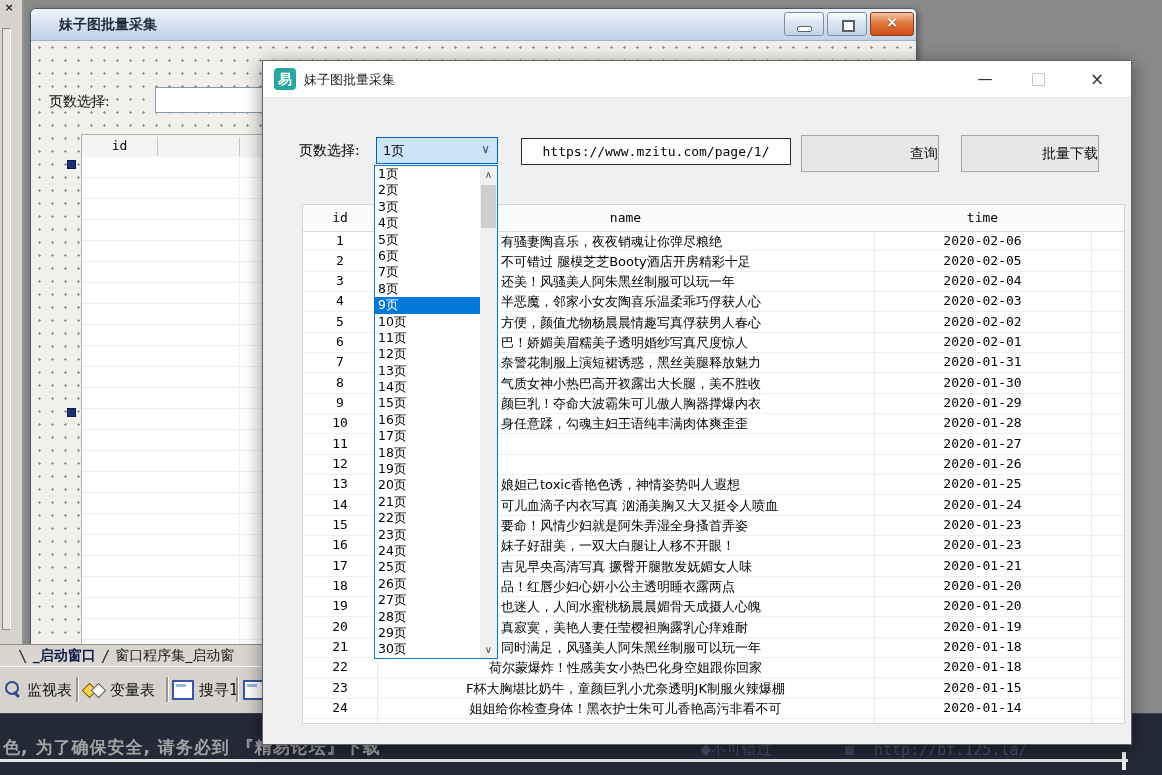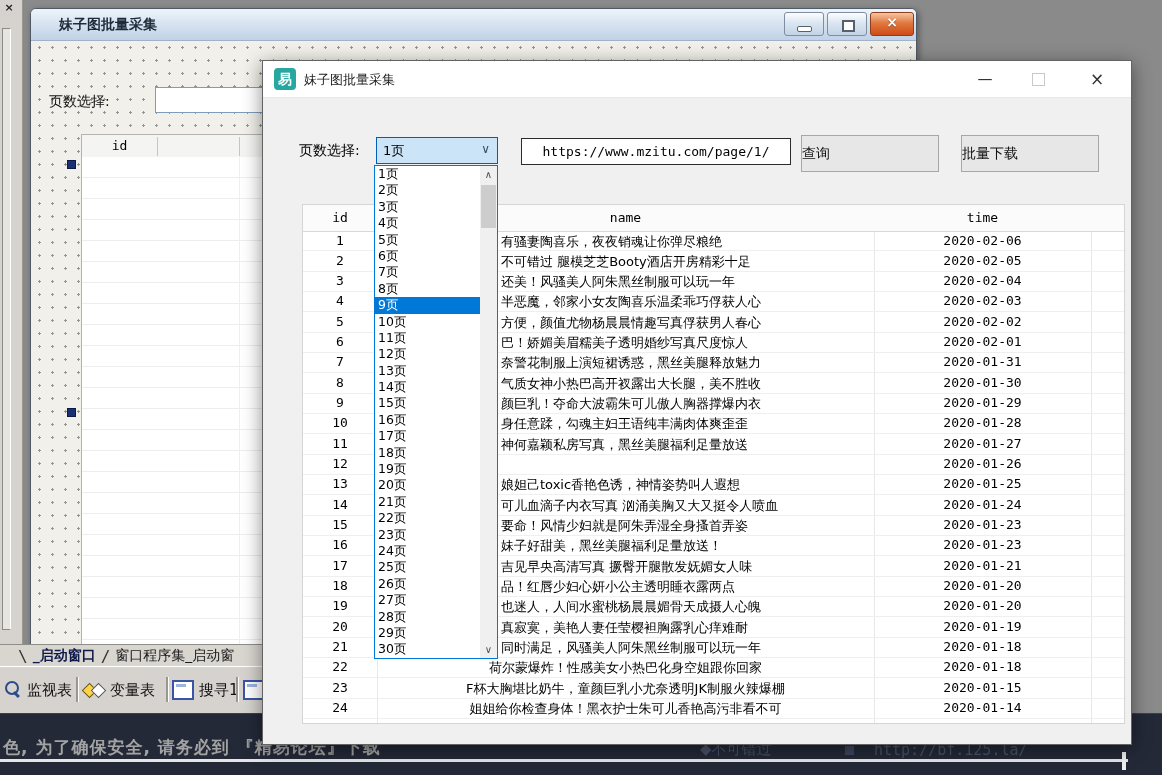--- a/index.html
+++ b/index.html
@@ -87,21 +87,21 @@
   .wbtn.minw{left:699px;} .wbtn.maxw{left:752px;color:#c9c9c9;} .wbtn.closew{left:806px;width:56px;font-size:17px;}
   .wbtn .sq{display:inline-block;width:11px;height:11px;border:1px solid #c9c9c9;vertical-align:middle;}
   .app-label{left:36px;top:81px;font-size:14px;color:#000;}
   .combo{left:113px;top:76px;width:122px;height:27px;background:#cce4f7;border:1px solid #005fb8;
          box-sizing:border-box;font-size:13px;color:#000;}
   .combo .val{position:absolute;left:6px;top:4px;}
   .combo .chev{position:absolute;right:7px;top:4px;color:#33506b;font-size:12px;}
   .urlbox{left:258px;top:77px;width:270px;height:27px;background:#fff;border:1px solid #2b2b2b;
           box-sizing:border-box;text-align:center;font:13px "DejaVu Sans Mono",monospace;color:#000;line-height:25px;}
   .pushbtn{top:74px;width:138px;height:37px;background:#e7e7e7;border:1px solid #a7a7a7;
-           box-sizing:border-box;text-align:left;line-height:35px;font-size:14px;color:#111;}
+           box-sizing:border-box;text-align:right;line-height:35px;font-size:14px;color:#111;}
   .btn-q{left:538px;} .btn-d{left:698px;}
 
   
   .gtable{left:39px;top:143px;width:823px;height:520px;background:#fff;border:1px solid #d5d5d5;box-sizing:border-box;}
   .ghead{position:absolute;left:0;top:0;width:100%;height:26px;background:#fbfbfb;border-bottom:1px solid #d9d9d9;
          font:13px "DejaVu Sans Mono",monospace;color:#000;}
   .ghead .hc{position:absolute;top:5px;text-align:center;}
   .h-id{left:0;width:74px;} .h-name{left:74px;width:497px;} .h-time{left:571px;width:217px;}
   .vline{position:absolute;top:0;width:1px;height:518px;background:#e8e8e8;}
   .v1{left:74px;} .v2{left:571px;} .v3{left:788px;}
@@ -291,21 +291,20 @@
             <span class="c c-name">颜巨乳！夺命大波霸朱可儿傲人胸器撑爆内衣</span>
             <span class="c c-time">2020-01-29</span>
           </div>
           <div class="trow">
             <span class="c c-id">10</span>
             <span class="c c-name">身任意蹂，勾魂主妇王语纯丰满肉体爽歪歪</span>
             <span class="c c-time">2020-01-28</span>
           </div>
           <div class="trow">
             <span class="c c-id">11</span>
-            <span class="c c-name">神何嘉颖私房写真，黑丝美腿福利足量放送</span>
             <span class="c c-time">2020-01-27</span>
           </div>
           <div class="trow">
             <span class="c c-id">12</span>
             <span class="c c-time">2020-01-26</span>
           </div>
           <div class="trow">
             <span class="c c-id">13</span>
             <span class="c c-name">娘妲己toxic香艳色诱，神情姿势叫人遐想</span>
             <span class="c c-time">2020-01-25</span>
@@ -315,21 +314,21 @@
             <span class="c c-name">可儿血滴子内衣写真 汹涌美胸又大又挺令人喷血</span>
             <span class="c c-time">2020-01-24</span>
           </div>
           <div class="trow">
             <span class="c c-id">15</span>
             <span class="c c-name">要命！风情少妇就是阿朱弄湿全身搔首弄姿</span>
             <span class="c c-time">2020-01-23</span>
           </div>
           <div class="trow">
             <span class="c c-id">16</span>
-            <span class="c c-name">妹子好甜美，黑丝美腿福利足量放送！</span>
+            <span class="c c-name">妹子好甜美，一双大白腿让人移不开眼！</span>
             <span class="c c-time">2020-01-23</span>
           </div>
           <div class="trow">
             <span class="c c-id">17</span>
             <span class="c c-name">吉见早央高清写真 撅臀开腿散发妩媚女人味</span>
             <span class="c c-time">2020-01-21</span>
           </div>
           <div class="trow">
             <span class="c c-id">18</span>
             <span class="c c-name">品！红唇少妇心妍小公主透明睡衣露两点</span>

